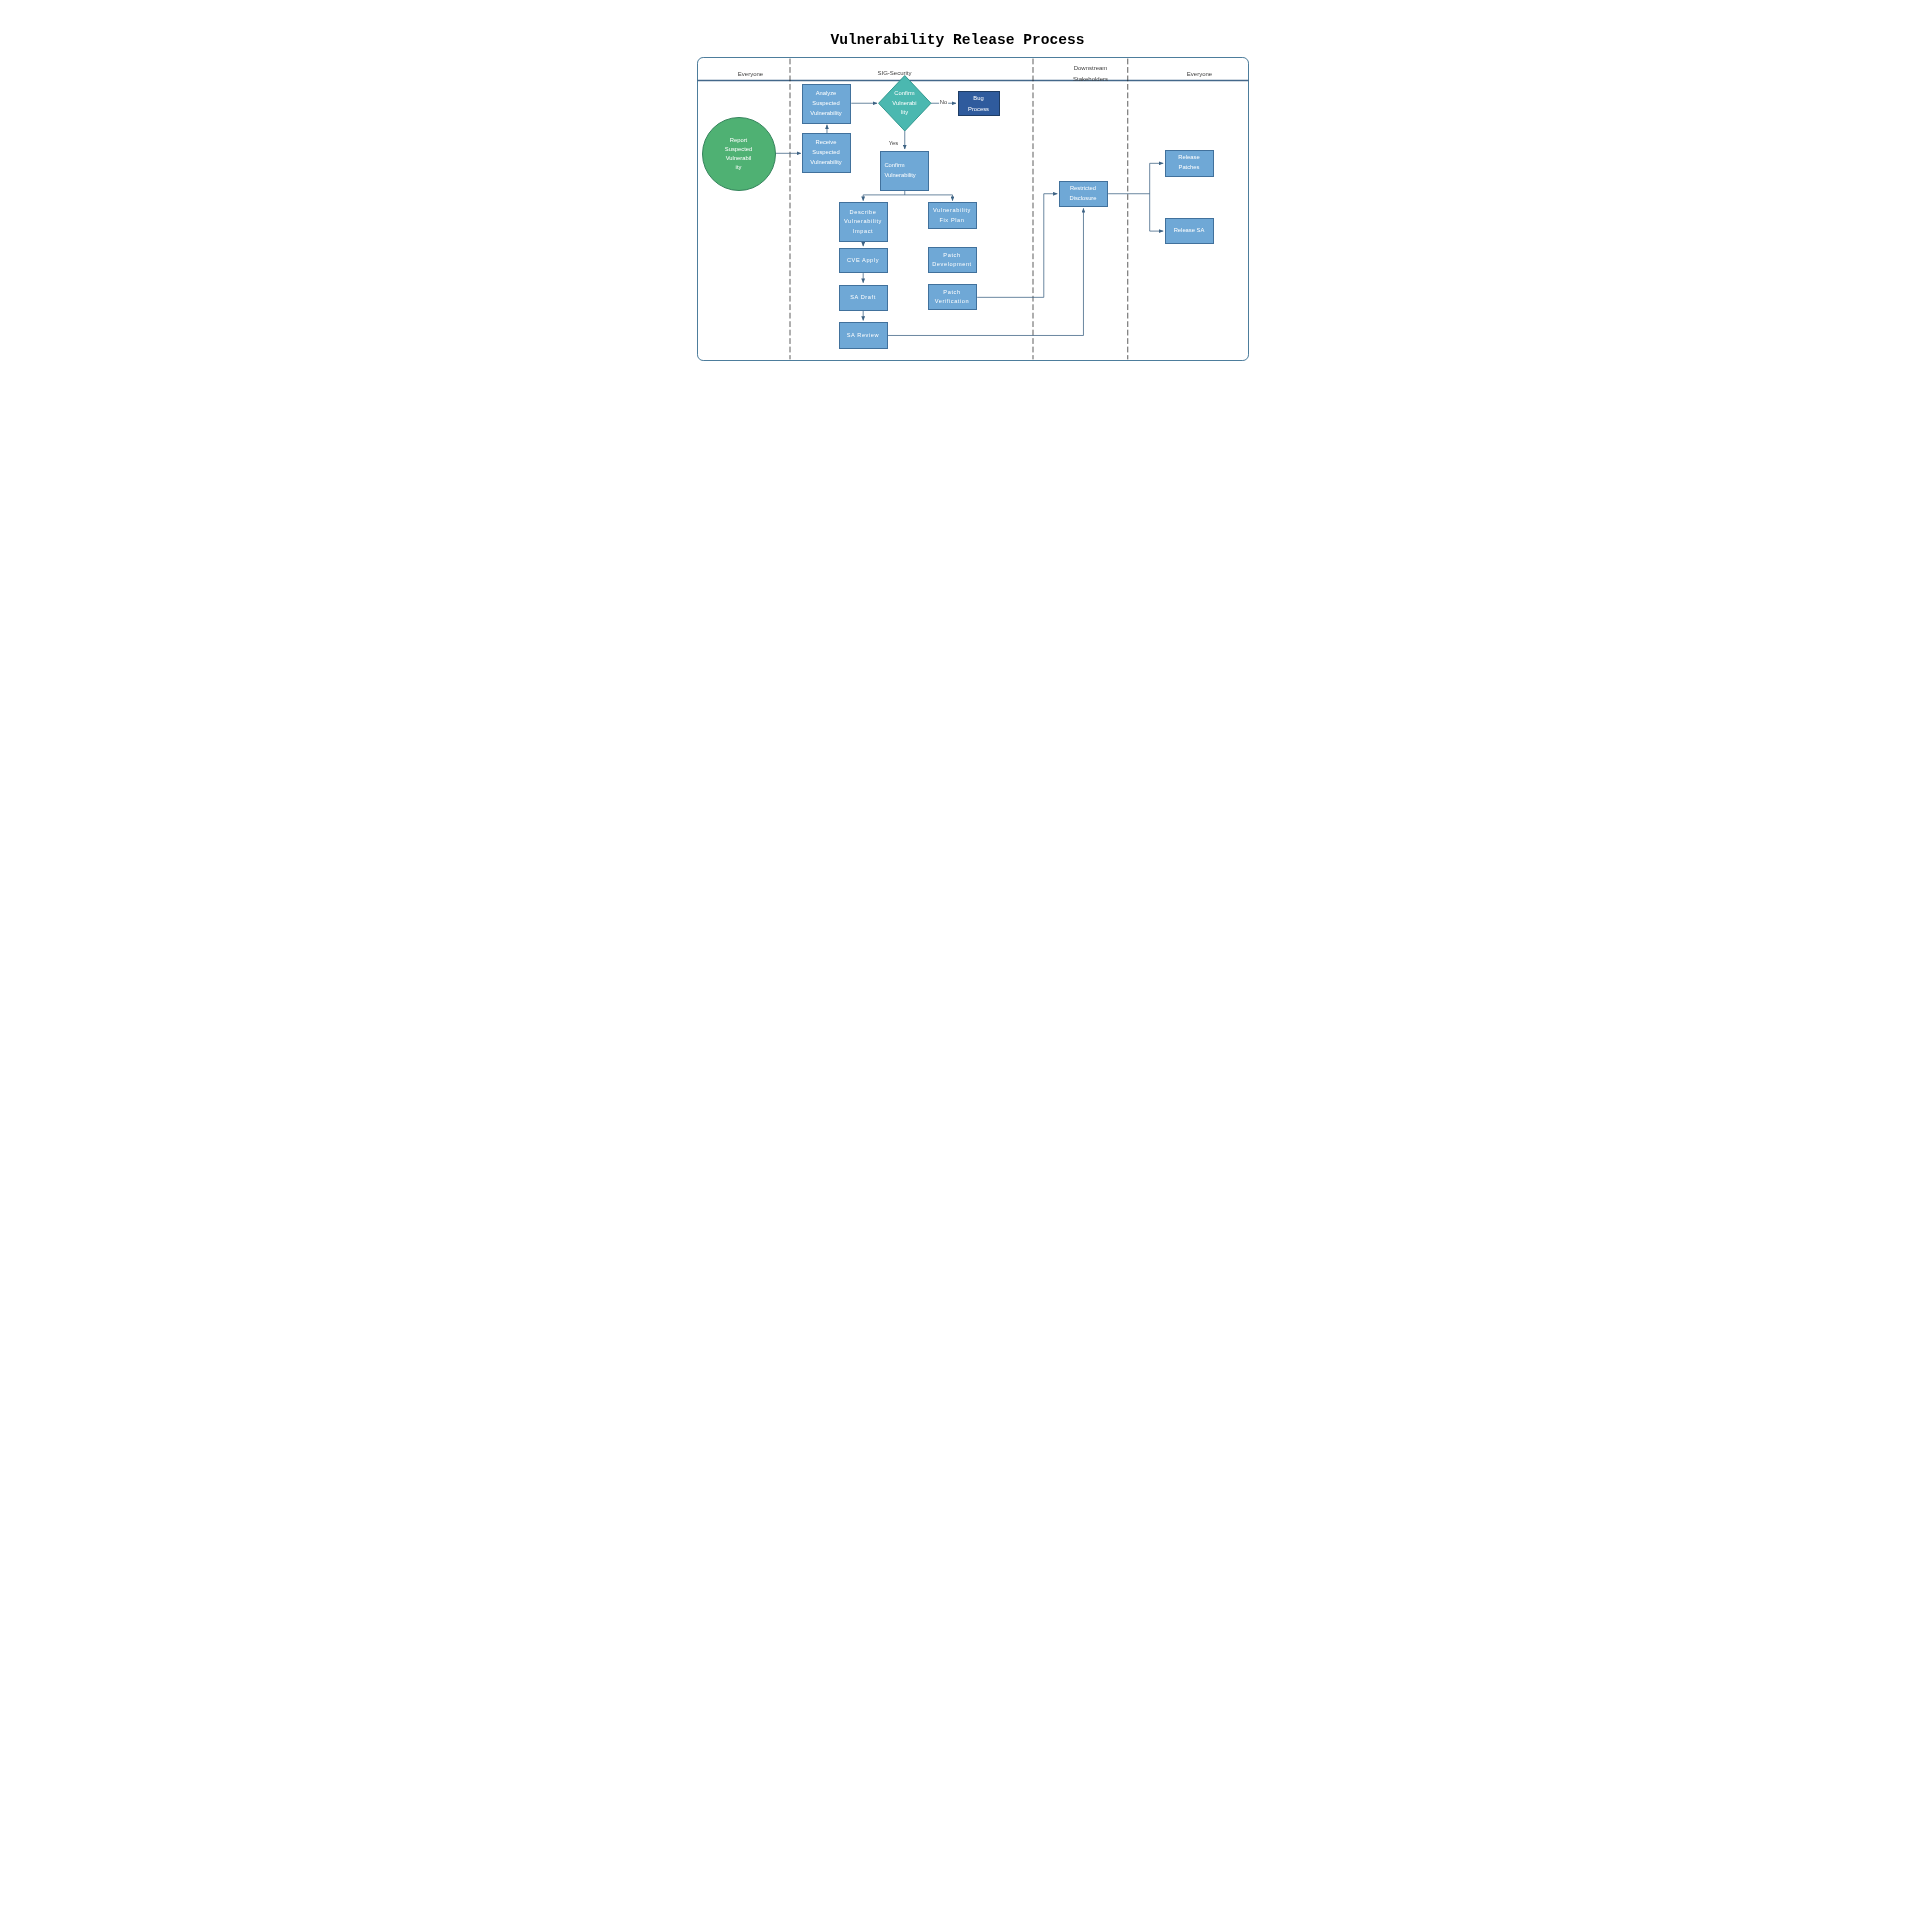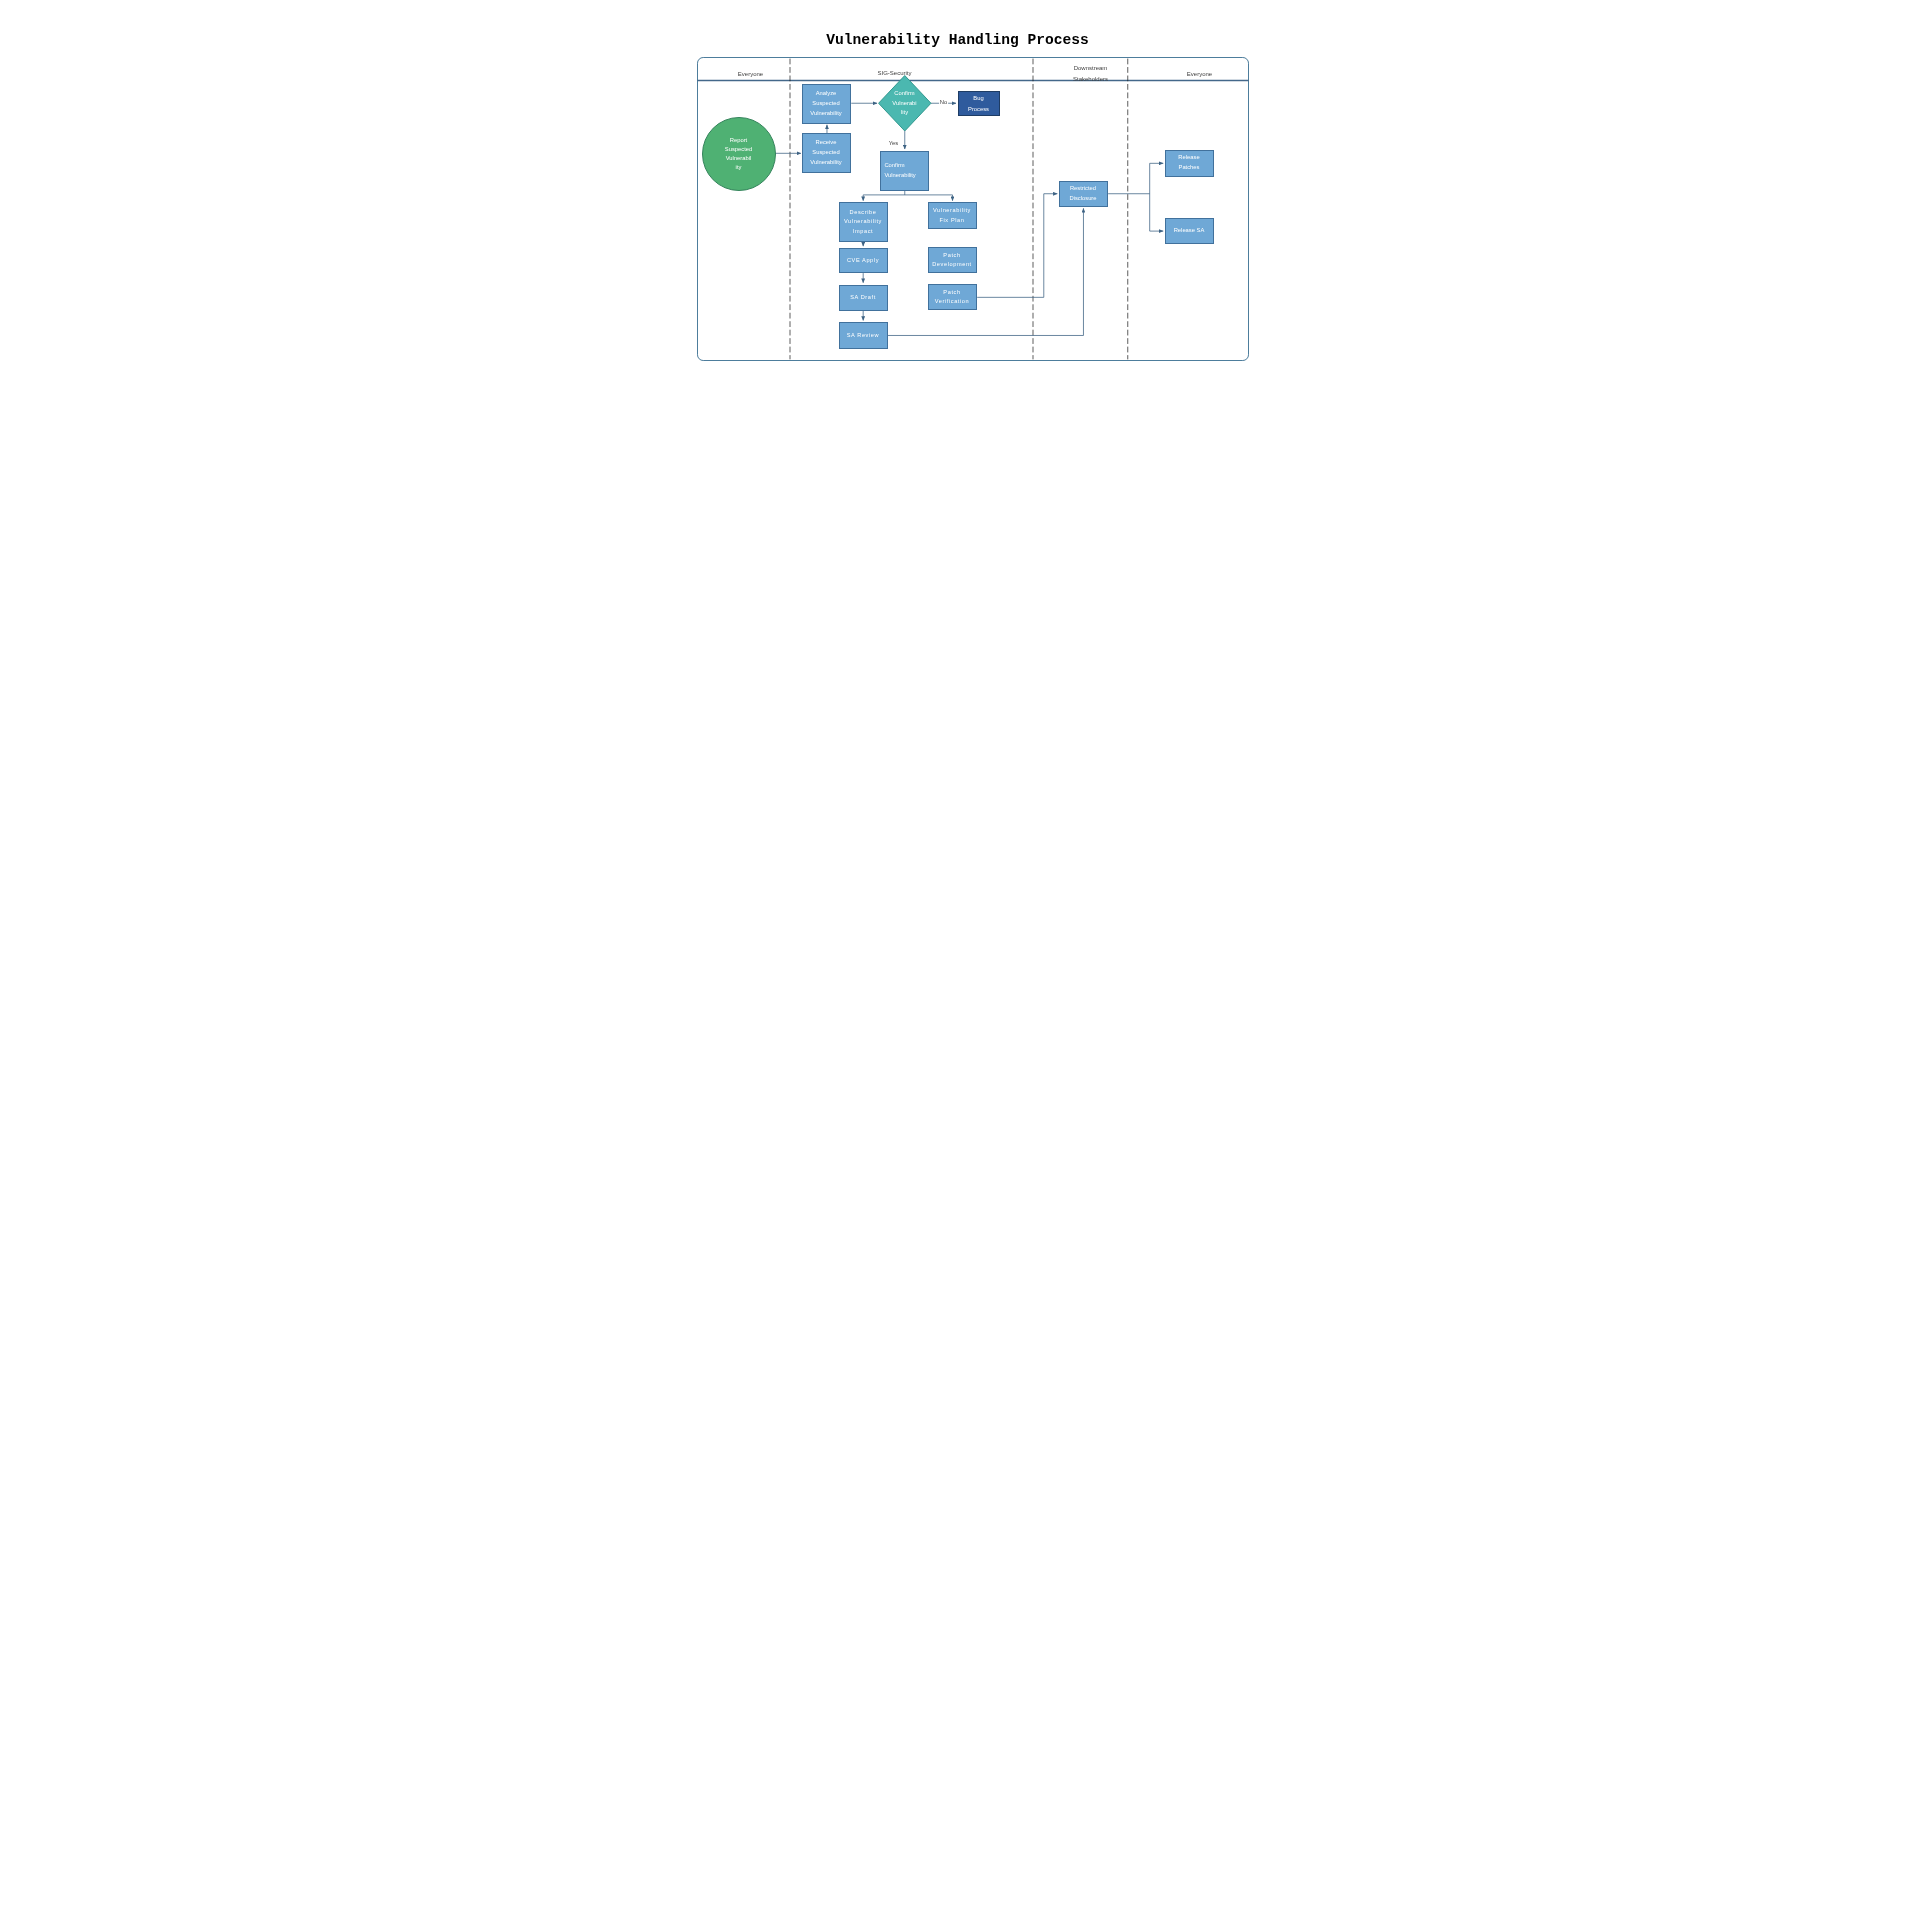--- a/index.html
+++ b/index.html
@@ -53,21 +53,21 @@
     position:absolute; transform:translate(-50%,-50%); color:var(--label_color);
     font-size:5.8px; line-height:1;
   }
   .edge-label.on-line{background:#ffffff; padding:0.8px 1.2px;}
 </style>
 </head>
 <body>
 
 <div class="canvas">
 
-  <div class="title">Vulnerability Handling Process</div>
+  <div class="title">Vulnerability Release Process</div>
 
   <div class="frame"></div>
 
   <svg class="wires" viewBox="0 0 1545 1093">
     <defs>
       <marker id="arr" markerUnits="userSpaceOnUse" markerWidth="12" markerHeight="10" refX="11" refY="5" orient="auto">
         <path d="M0,0 L12,5 L0,10 Z"></path>
       </marker>
     </defs>
 

